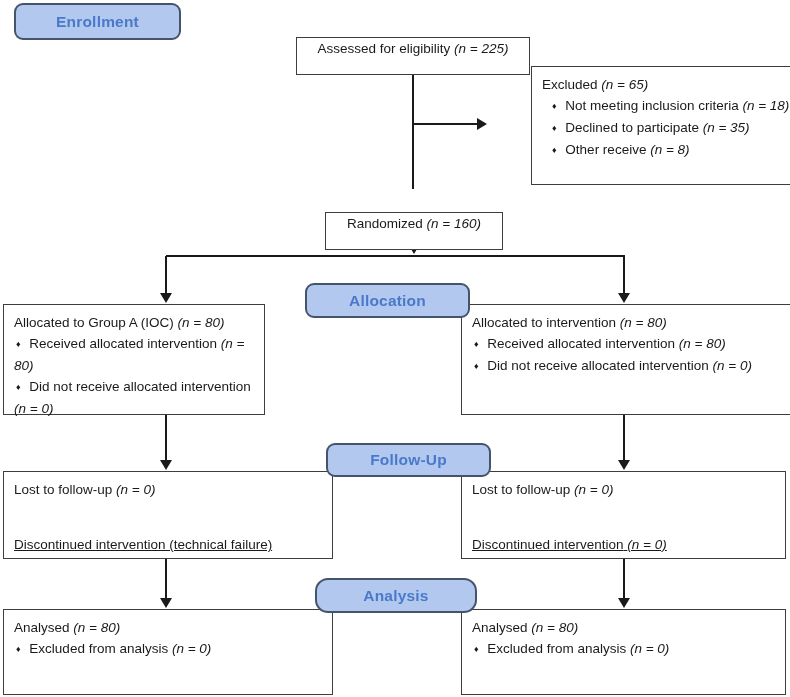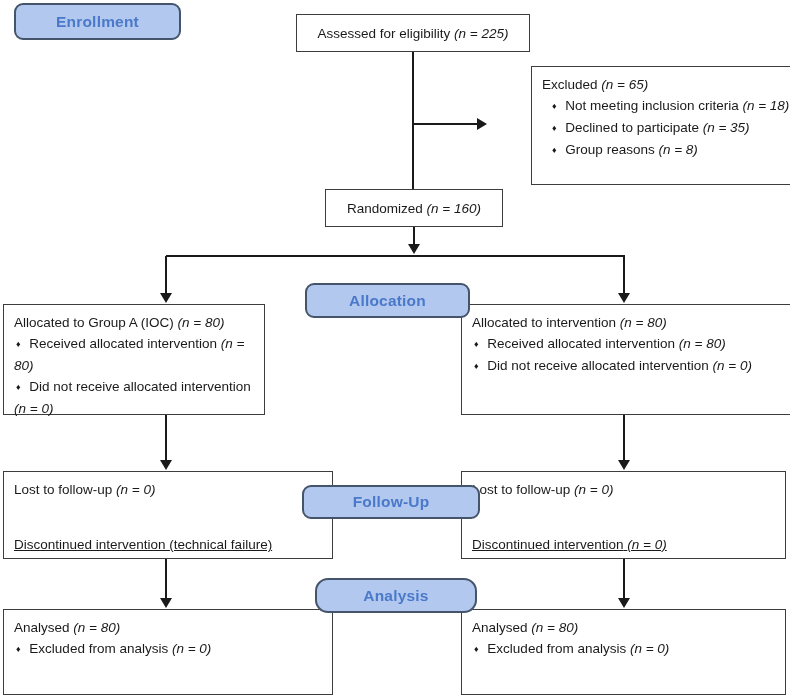--- a/index.html
+++ b/index.html
@@ -6,21 +6,21 @@
   .canvas {
     position:relative; width:790px; height:697px; background:#ffffff;
     font-family:"Liberation Sans","DejaVu Sans",sans-serif;
     color:#1a1a1a; overflow:hidden;
   }
   .box {
     position:absolute; background:#ffffff; border:1.5px solid #3d3d3d;
     font-size:13.5px; line-height:21px; box-sizing:border-box; z-index:1;
   }
   .pad { padding:7px 10px; }
-  .center { display:flex; align-items:center; justify-content:center; text-align:center; }
+  .center { display:flex; align-items:flex-start; justify-content:center; text-align:center;margin-top:23px; }
   .nval { font-style:italic; }
   .bullet { font-size:9px; vertical-align:1px; margin:0 5px 0 2px; }
   .indent .bullet { margin-left:10px; }
   .gap-top { margin-top:34px;text-decoration:underline; }
   .badge {
     position:absolute; background:#b2c8ef; border:2px solid #44546a; border-radius:9px;
     display:flex; align-items:center; justify-content:center;
     font-weight:bold; font-size:15.5px; color:#4a79c9; letter-spacing:0.2px;
     z-index:3; box-sizing:border-box;
   }
@@ -44,21 +44,21 @@
   #ah-e  { left:160px; top:293px; }
   #vl-f  { left:623px; top:256px; width:2px;  height:38px; }
   #ah-f  { left:618px; top:293px; }
   #badge-allocation { left:305px; top:283px; width:165px; height:35px; }
   #box-alloc-left   { left:3px;   top:304px; width:262px; height:111px; }
   #box-alloc-right  { left:461px; top:304px; width:367px; height:111px; }
   #vl-g  { left:165px; top:415px; width:2px;  height:46px; }
   #ah-g  { left:160px; top:460px; }
   #vl-h  { left:623px; top:415px; width:2px;  height:46px; }
   #ah-h  { left:618px; top:460px; }
-  #badge-followup   { left:302px; top:443px; width:178px; height:34px;margin-top:42px; }
+  #badge-followup   { left:326px; top:443px; width:165px; height:34px; }
   #box-fu-left      { left:3px;   top:471px; width:330px; height:88px; }
   #box-fu-right     { left:461px; top:471px; width:325px; height:88px; }
   #vl-i  { left:165px; top:559px; width:2px;  height:40px; }
   #ah-i  { left:160px; top:598px; }
   #vl-j  { left:623px; top:559px; width:2px;  height:40px; }
   #ah-j  { left:618px; top:598px; }
   #badge-analysis   { left:315px; top:578px; width:162px; height:35px;border-radius:13px; }
   #box-an-left      { left:3px;   top:609px; width:330px; height:86px; }
   #box-an-right     { left:461px; top:609px; width:325px; height:86px; }
 </style>
@@ -97,21 +97,21 @@
       <span>Not meeting inclusion criteria</span>
       <span class="nval">(n = 18)</span>
     </div>
     <div class="line indent">
       <span class="bullet">♦</span>
       <span>Declined to participate</span>
       <span class="nval">(n = 35)</span>
     </div>
     <div class="line indent">
       <span class="bullet">♦</span>
-      <span>Group reasons</span>
+      <span>Other receive</span>
       <span class="nval">(n = 8)</span>
     </div>
   </div>
 
   <div class="box center" id="box-randomized">
     <div>
       <span>Randomized</span>
       <span class="nval">(n = 160)</span>
     </div>
   </div>

